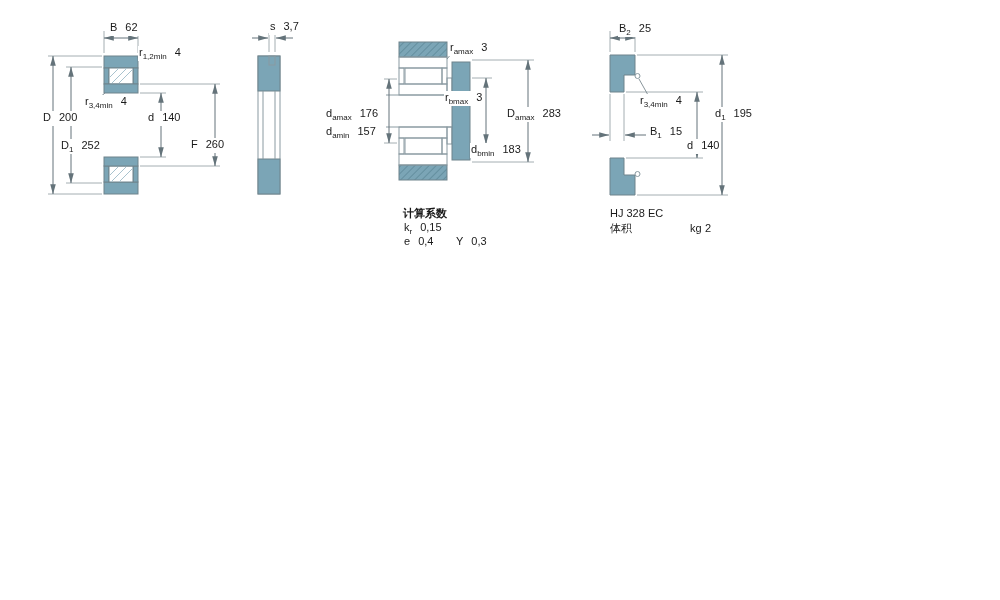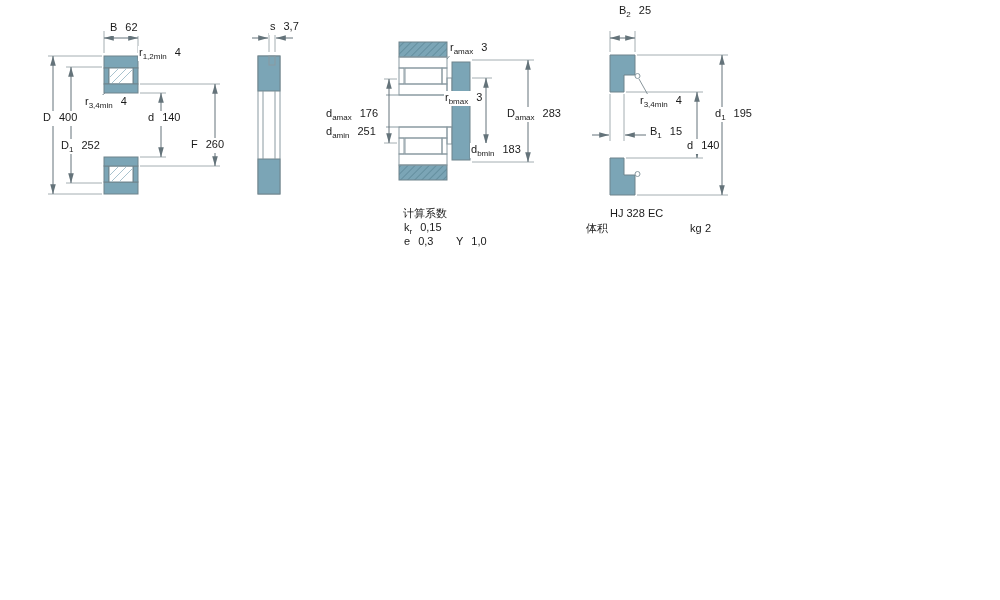--- a/index.html
+++ b/index.html
@@ -11,21 +11,21 @@
   .ol{stroke:#6f838c;stroke-width:1;}
   .ol2{stroke:#8a9aa1;stroke-width:1;fill:none;}
   .xl{stroke:#8e999e;stroke-width:0.8;fill:none;}
   .dl{stroke:#64737a;stroke-width:1;fill:none;}
   .ld{stroke:#7a888e;stroke-width:0.9;fill:none;}
   .hl{stroke:#a9c3ce;stroke-width:1;fill:none;}
   .dim{position:absolute;font-size:11px;line-height:12px;background:#fff;padding:0 1px;white-space:nowrap;}
   .dim sub{font-size:8px;line-height:8px;}
   .dim .val{margin-left:8px;}
   .txt{position:absolute;font-size:11px;line-height:13px;white-space:nowrap;}
-  .hdg{font-weight:normal;}
+  .hdg{font-weight:bold;}
 </style>
 </head>
 <body>
 
 <div class="canvas">
 
 <svg width="1000" height="600" viewBox="0 0 1000 600">
   <defs>
     <marker id="ah" viewBox="0 0 10 8" refX="9.8" refY="4" markerWidth="10" markerHeight="8" orient="auto-start-reverse" markerUnits="userSpaceOnUse">
       <path d="M0,1.2 L10,4 L0,6.8 Z" fill="#64737a"></path>
@@ -154,43 +154,43 @@
     <line class="dl" x1="592" y1="135" x2="609" y2="135" marker-end="url(#ah)"></line>
     <line class="dl" x1="646" y1="135" x2="625" y2="135" marker-end="url(#ah)"></line>
 
     <line class="ld" x1="648" y1="95" x2="639" y2="79"></line>
   </g>
 </svg>
 
 <div class="dim" style="left:109px;top:21px"><span class="sym">B</span><sub></sub><span class="val">62</span></div>
 <div class="dim" style="left:138px;top:46px"><span class="sym">r</span><sub>1,2min</sub><span class="val">4</span></div>
 <div class="dim" style="left:84px;top:95px"><span class="sym">r</span><sub>3,4min</sub><span class="val">4</span></div>
-<div class="dim" style="left:42px;top:111px"><span class="sym">D</span><sub></sub><span class="val">400</span></div>
+<div class="dim" style="left:42px;top:111px"><span class="sym">D</span><sub></sub><span class="val">200</span></div>
 <div class="dim" style="left:60px;top:139px"><span class="sym">D</span><sub>1</sub><span class="val">252</span></div>
 <div class="dim" style="left:147px;top:111px"><span class="sym">d</span><sub></sub><span class="val">140</span></div>
 <div class="dim" style="left:190px;top:138px"><span class="sym">F</span><sub></sub><span class="val">260</span></div>
 
 <div class="dim" style="left:269px;top:20px"><span class="sym">s</span><sub></sub><span class="val">3,7</span></div>
 
 <div class="dim" style="left:449px;top:41px"><span class="sym">r</span><sub>amax</sub><span class="val">3</span></div>
 <div class="dim" style="left:444px;top:91px"><span class="sym">r</span><sub>bmax</sub><span class="val">3</span></div>
 <div class="dim" style="left:325px;top:107px"><span class="sym">d</span><sub>amax</sub><span class="val">176</span></div>
-<div class="dim" style="left:325px;top:125px"><span class="sym">d</span><sub>amin</sub><span class="val">251</span></div>
+<div class="dim" style="left:325px;top:125px"><span class="sym">d</span><sub>amin</sub><span class="val">157</span></div>
 <div class="dim" style="left:470px;top:143px"><span class="sym">d</span><sub>bmin</sub><span class="val">183</span></div>
 <div class="dim" style="left:506px;top:107px"><span class="sym">D</span><sub>amax</sub><span class="val">283</span></div>
 
-<div class="dim" style="left:618px;top:4px"><span class="sym">B</span><sub>2</sub><span class="val">25</span></div>
+<div class="dim" style="left:618px;top:22px"><span class="sym">B</span><sub>2</sub><span class="val">25</span></div>
 <div class="dim" style="left:639px;top:94px"><span class="sym">r</span><sub>3,4min</sub><span class="val">4</span></div>
 <div class="dim" style="left:714px;top:107px"><span class="sym">d</span><sub>1</sub><span class="val">195</span></div>
 <div class="dim" style="left:649px;top:125px"><span class="sym">B</span><sub>1</sub><span class="val">15</span></div>
 <div class="dim" style="left:686px;top:139px"><span class="sym">d</span><sub></sub><span class="val">140</span></div>
 
 <div class="txt hdg" style="left:403px;top:207px">计算系数</div>
 <div class="dim" style="left:403px;top:221px"><span class="sym">k</span><sub>r</sub><span class="val">0,15</span></div>
-<div class="dim" style="left:403px;top:235px"><span class="sym">e</span><sub></sub><span class="val">0,3</span></div>
-<div class="dim" style="left:455px;top:235px"><span class="sym">Y</span><sub></sub><span class="val">1,0</span></div>
+<div class="dim" style="left:403px;top:235px"><span class="sym">e</span><sub></sub><span class="val">0,4</span></div>
+<div class="dim" style="left:455px;top:235px"><span class="sym">Y</span><sub></sub><span class="val">0,3</span></div>
 
 <div class="txt" style="left:610px;top:207px">HJ 328 EC</div>
-<div class="txt" style="left:586px;top:222px">体积</div>
+<div class="txt" style="left:610px;top:222px">体积</div>
 <div class="txt" style="left:690px;top:222px">kg</div>
 <div class="txt" style="left:705px;top:222px">2</div>
 
 </div>
 
 </body></html>

